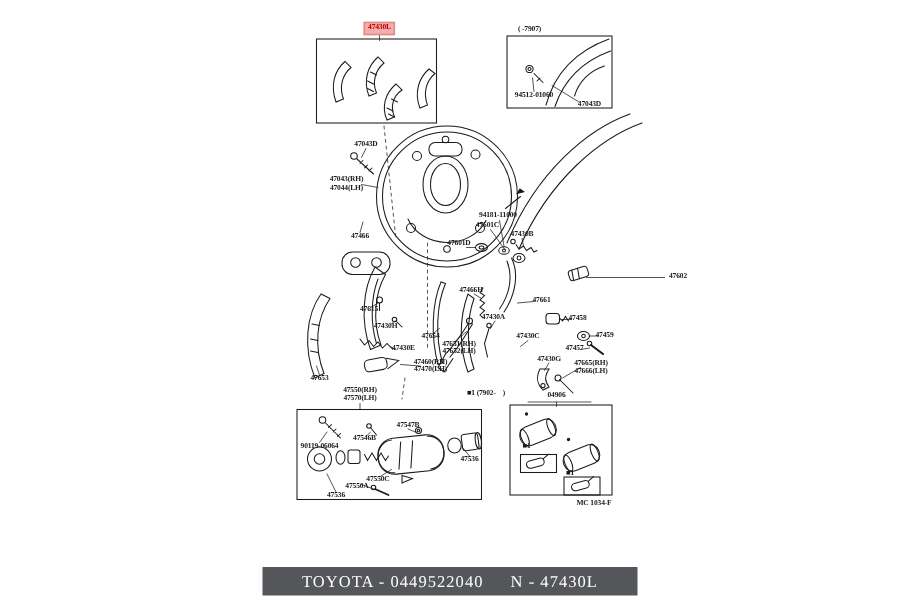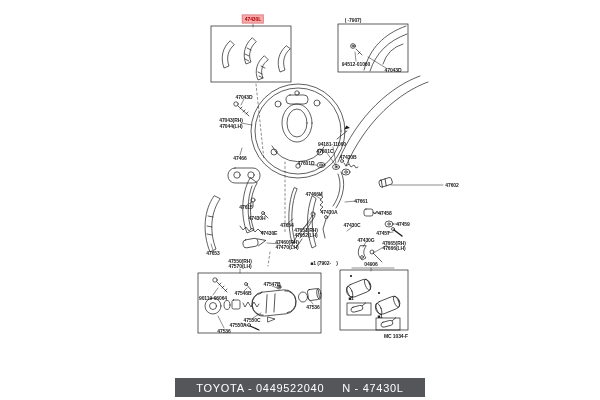--- a/index.html
+++ b/index.html
@@ -1,21 +1,21 @@
 <!DOCTYPE html>
 <html style="--hl-bg: #f6acac; --hl-tx: #b40000; --footer-bg: #55565a; --footer-tx: #ffffff; --line: #1b1b1b;"><head>
 <meta charset="utf-8">
 <style>
   :root{
     --line:#1b1b1b; --hl-bg:#f6acac; --hl-tx:#b40000;
     --footer-bg:#55565a; --footer-tx:#ffffff;
   }
   html,body{margin:0;padding:0;background:#fff;}
   .canvas{position:relative;width:600px;height:400px;background:#fff;overflow:hidden;
-          font-family:Liberation Sans, sans-serif;}
+          font-family:Liberation Serif, serif;}
   .canvas svg{position:absolute;left:0;top:0;}
   #labels-layer{position:absolute;left:0;top:0;width:600px;height:400px;}
   .plabel{position:absolute;transform:translate(-50%,-50%);font-size:5px;font-weight:700;
           color:var(--line);line-height:1;letter-spacing:-0.1px;white-space:pre;}
   .plabel.hl{background:var(--hl-bg);color:var(--hl-tx);padding:1px 2px;border:0.5px solid #e08a8a;}
   .footer-bar{position:absolute;left:175px;top:378px;width:250px;height:19px;
           background:var(--footer-bg);color:var(--footer-tx);display:flex;align-items:center;
           justify-content:center;gap:18px;font-size:11px;letter-spacing:0.7px;}
 </style>
 </head>

